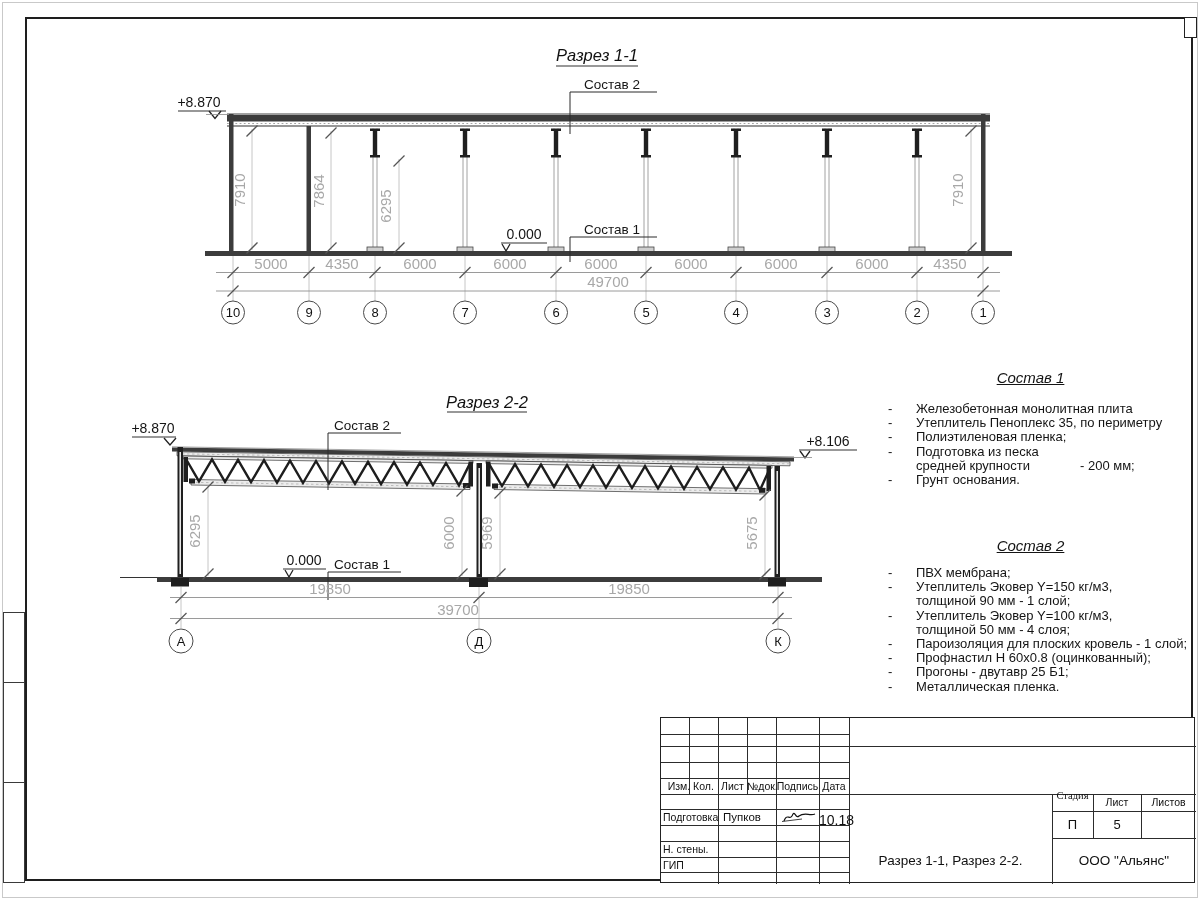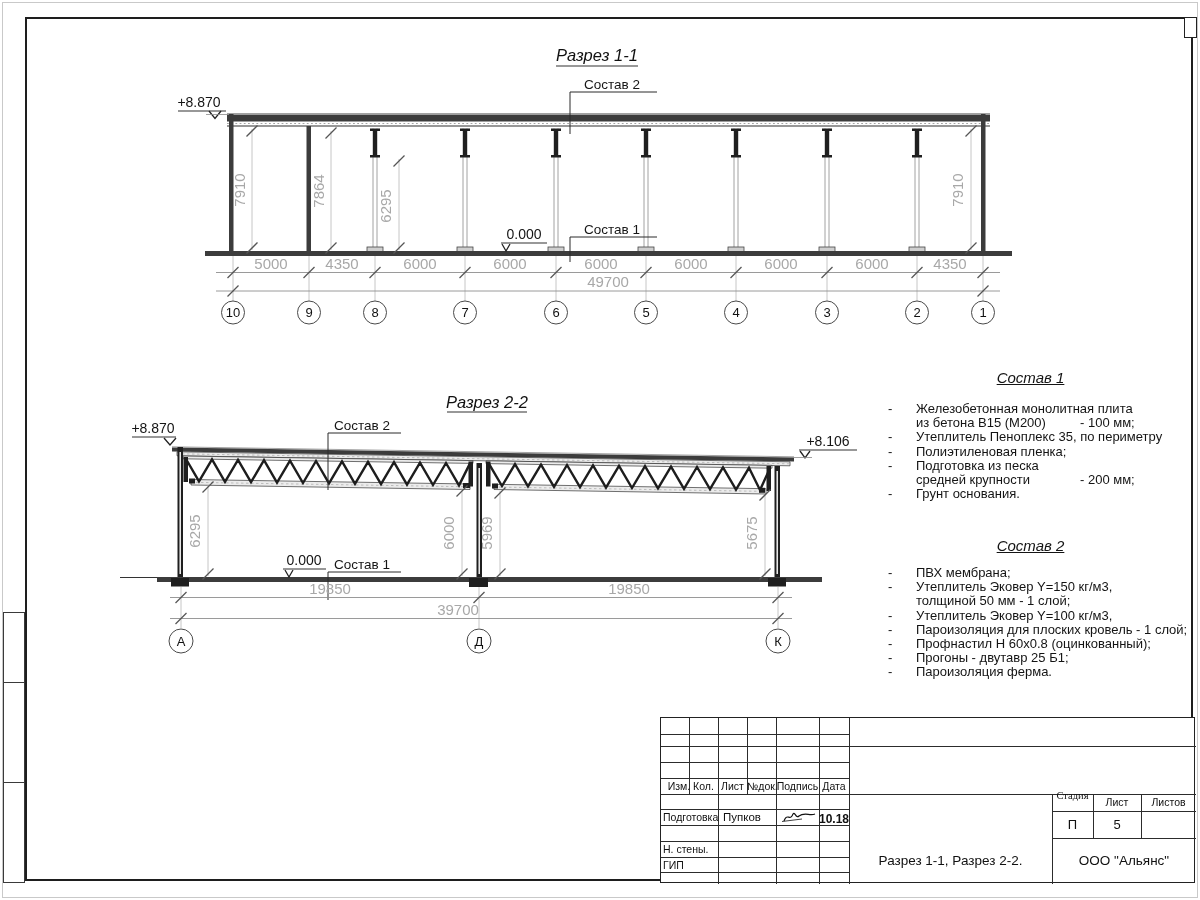--- a/index.html
+++ b/index.html
@@ -400,40 +400,40 @@
             <text class="axis-t" x="778" y="646" text-anchor="middle">К</text>
           </g>
       </g>
     </g>
   </svg>
 
   <div class="mat" style="top:369px;">
     <div class="hd">Состав 1</div>
     <div class="list1">
       <div class="li"><span class="dash">-</span><span class="t">Железобетонная  монолитная плита</span></div>
-      <div class="li"><span class="t">из бетона В15 (М200)</span><span class="v">- 100 мм;</span></div>
       <div class="li"><span class="dash">-</span><span class="t">Утеплитель Пеноплекс 35, по периметру</span></div>
       <div class="li"><span class="dash">-</span><span class="t">Полиэтиленовая пленка;</span></div>
       <div class="li"><span class="dash">-</span><span class="t">Подготовка из песка</span></div>
       <div class="li"><span class="t">средней крупности</span><span class="v">- 200 мм;</span></div>
       <div class="li"><span class="dash">-</span><span class="t">Грунт основания.</span></div>
     </div>
   </div>
 
   <div class="mat" style="top:537px;">
     <div class="hd">Состав 2</div>
     <div class="list2">
       <div class="li"><span class="dash">-</span><span class="t">ПВХ мембрана;</span></div>
       <div class="li"><span class="dash">-</span><span class="t">Утеплитель Эковер Y=150 кг/м3,</span></div>
-      <div class="li"><span class="t">толщиной 50 мм - 1 слой;</span></div>
+      <div class="li"><span class="t">толщиной 90 мм - 1 слой;</span></div>
       <div class="li"><span class="dash">-</span><span class="t">Утеплитель Эковер Y=100 кг/м3,</span></div>
+      <div class="li"><span class="t">толщиной 50 мм - 4 слоя;</span></div>
       <div class="li"><span class="dash">-</span><span class="t">Пароизоляция для плоских кровель - 1 слой;</span></div>
       <div class="li"><span class="dash">-</span><span class="t">Профнастил Н 60х0.8 (оцинкованный);</span></div>
       <div class="li"><span class="dash">-</span><span class="t">Прогоны - двутавр 25 Б1;</span></div>
-      <div class="li"><span class="dash">-</span><span class="t">Пароизоляция ферма.</span></div>
+      <div class="li"><span class="dash">-</span><span class="t">Металлическая пленка.</span></div>
     </div>
   </div>
 
 
   <div class="tb">
 
     <div class="vl" style="left:28px;top:0;height:76px;"></div>
     <div class="vl" style="left:57px;top:0;height:166px;"></div>
     <div class="vl" style="left:86px;top:0;height:76px;"></div>
     <div class="vl" style="left:115px;top:0;height:166px;"></div>
@@ -462,21 +462,21 @@
     <div class="cell" style="left:86px;width:29px;top:62px;">№док.</div>
     <div class="cell" style="left:115px;width:43px;top:62px;">Подпись</div>
     <div class="cell" style="left:158px;width:30px;top:62px;">Дата</div>
 
     <div class="lab" style="left:2px;top:93px;">Подготовка</div>
     <div class="lab" style="left:62px;top:93px;font-size:11.5px;">Пупков</div>
     <svg style="position:absolute;left:119px;top:92px;" width="37" height="14">
       <path d="M4,11 C7,2 10,12 13,4 C15,1 16,9 19,6 C24,2 30,6 35,4" stroke="#111" stroke-width="1.2" fill="none"></path>
       <line x1="2" y1="11.5" x2="22" y2="9" stroke="#111" stroke-width=".8"></line>
     </svg>
-    <div class="cell" style="left:158px;width:30px;top:94px;font-size:12px;font-weight:bold;">10.18</div>
+    <div class="cell" style="left:158px;width:30px;top:94px;font-size:14px;">10.18</div>
     <div class="lab" style="left:2px;top:125px;">Н. стены.</div>
     <div class="lab" style="left:2px;top:141px;">ГИП</div>
 
     <div class="cell" style="left:188px;width:203px;top:135px;font-size:13.5px;">Разрез 1-1, Разрез 2-2.</div>
     <div class="cell" style="left:391px;width:144px;top:135px;font-size:13.5px;">ООО "Альянс"</div>
 
     <div class="cell" style="left:391px;width:41px;top:72px;font-family:Liberation Serif, serif;">Стадия</div>
     <div class="cell" style="left:432px;width:48px;top:78px;">Лист</div>
     <div class="cell" style="left:480px;width:55px;top:78px;">Листов</div>
     <div class="cell" style="left:391px;width:41px;top:99px;font-size:13px;">П</div>

